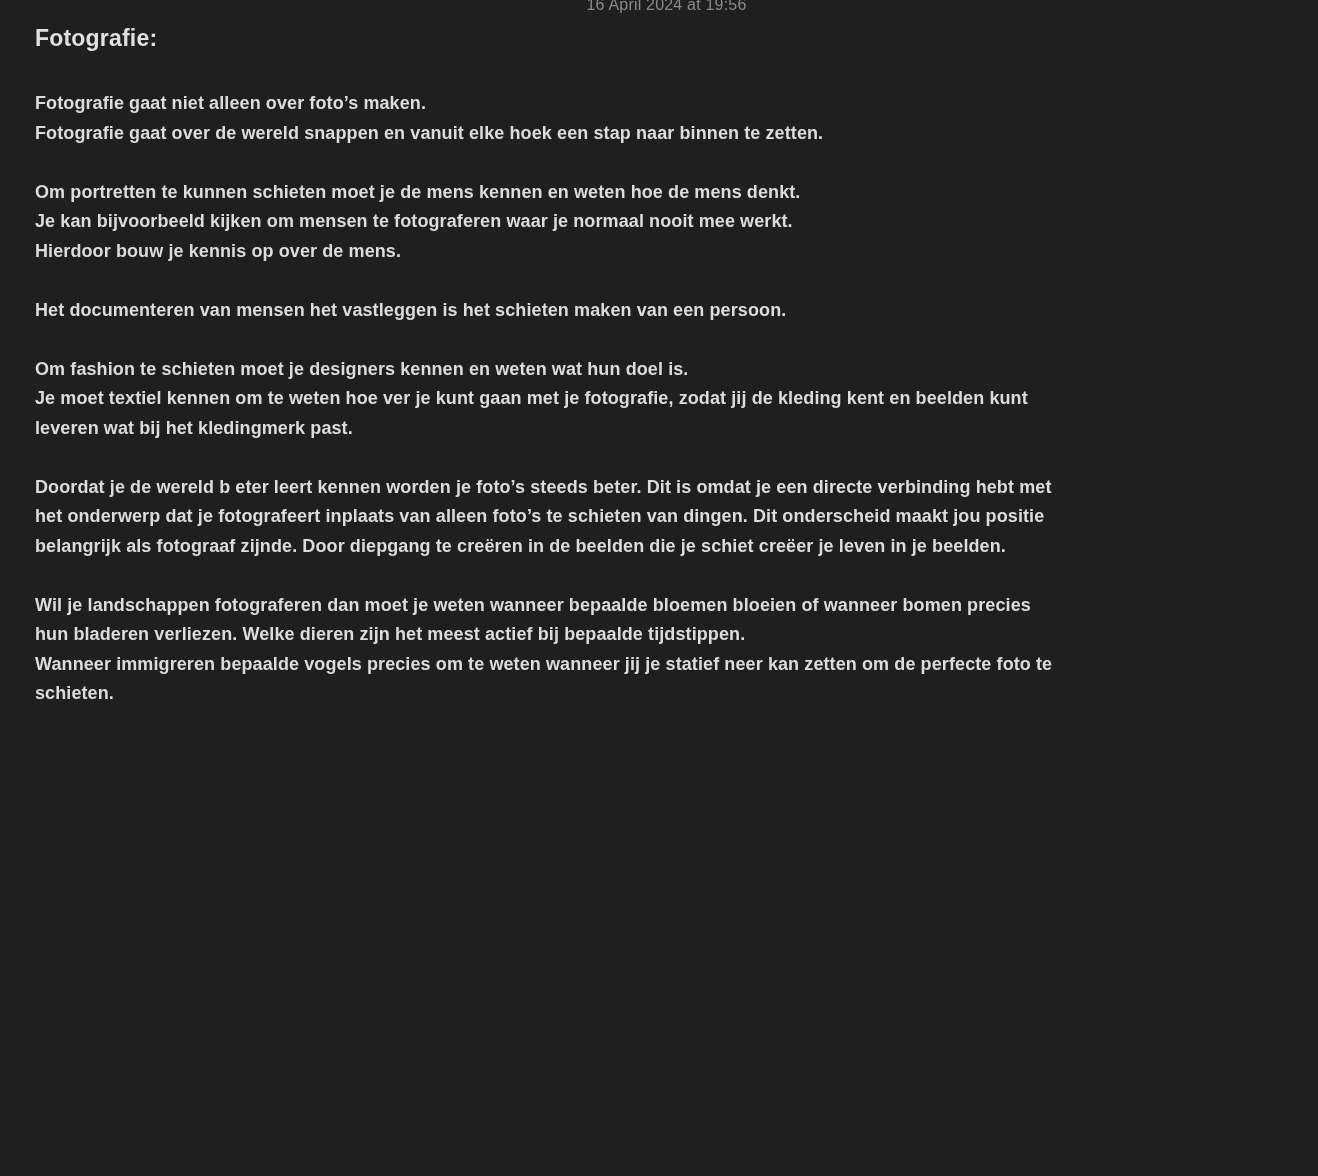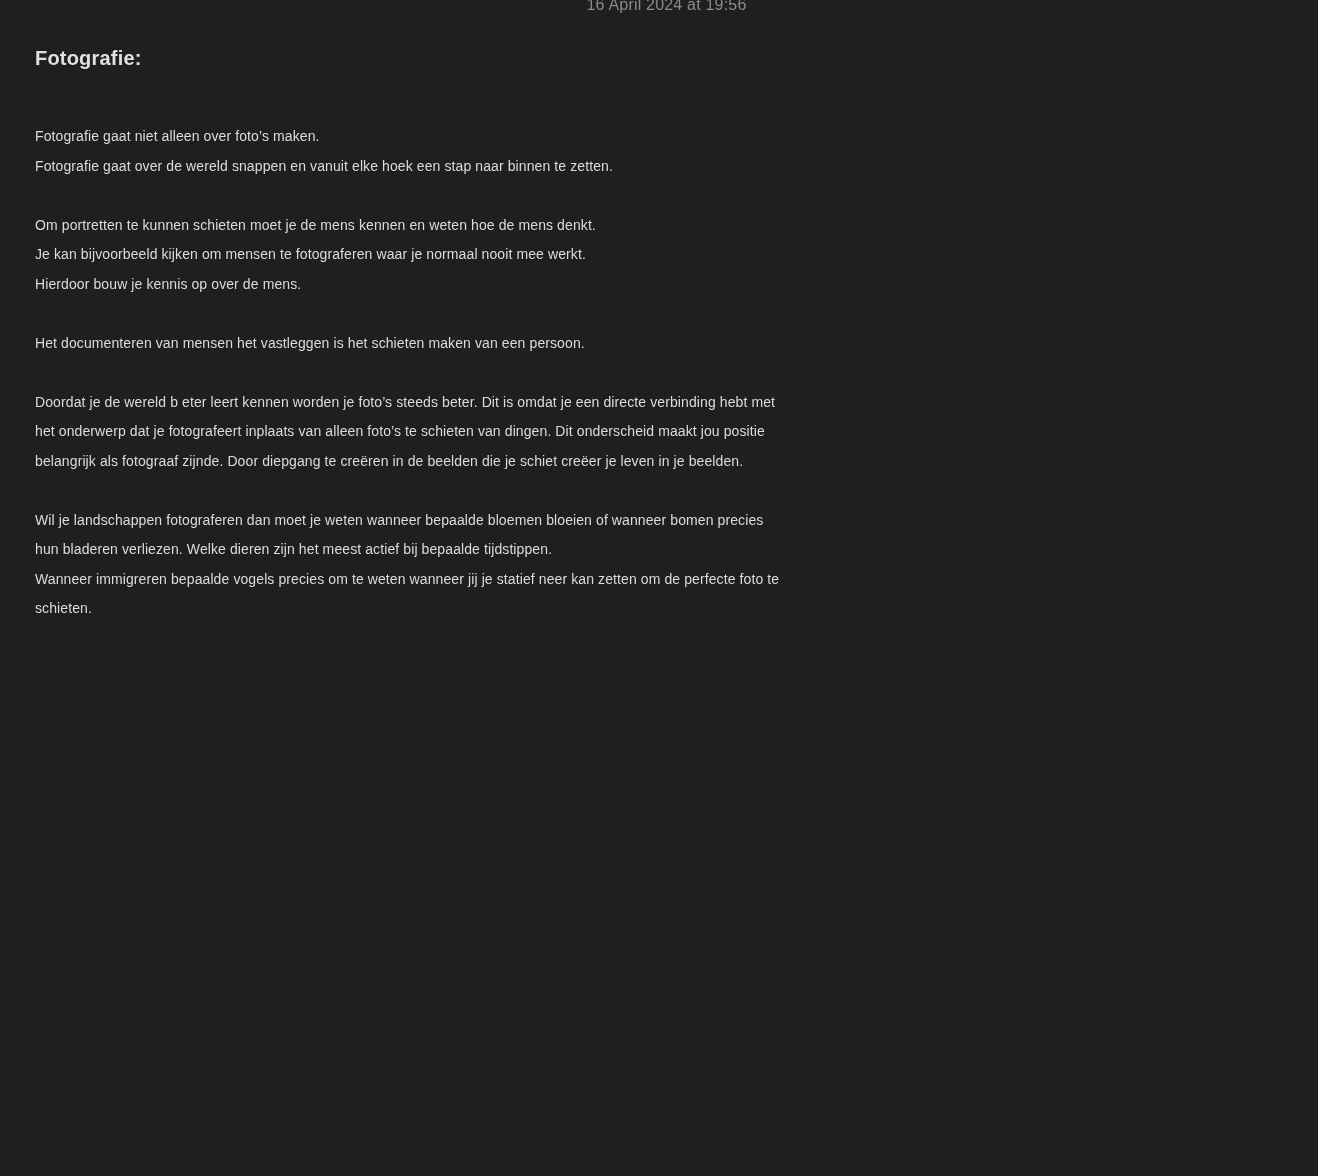--- a/index.html
+++ b/index.html
@@ -22,32 +22,33 @@
   .timestamp {
     margin-top: -5px;
     text-align: center;
     font-size: 16px;
     line-height: 19px;
     letter-spacing: 0.2px;
     color: var(--timestamp-color, #8a8a8e);
     user-select: none;
   }
   .title {
-    margin-top: 24px;
-    font-size: 20px;
+    margin-top: 4px;
+    font-size: 23px;
     line-height: 40px;
     font-weight: bold;
     letter-spacing: 0.2px;
     color: var(--title-color, #e0e0e0);
   }
   .body {
-    margin-top: 44px;
-    font-size: 14px;
+    margin-top: 31px;
+    font-size: 18px;
     line-height: 29.5px;
     letter-spacing: 0.1px;
+    font-weight: bold;
   }
   .para {
     margin-bottom: 29.5px; 
   }
   .para:last-child { margin-bottom: 0; }
   .caret {
     display: inline-block;
     width: 3px;
     height: 26px;
     margin-left: 3px;
@@ -60,17 +61,18 @@
 <body>
 
 <div class="note">
   <div class="timestamp">16 April 2024 at 19:56</div>
   <div>
     <h1 class="title">Fotografie:</h1>
     <div class="body">
         <div class="para">Fotografie gaat niet alleen over foto’s maken.<br>Fotografie gaat over de wereld snappen en vanuit elke hoek een stap naar binnen te zetten.</div>
         <div class="para">Om portretten te kunnen schieten moet je de mens kennen en weten hoe de mens denkt.<br>Je kan bijvoorbeeld kijken om mensen te fotograferen waar je normaal nooit mee werkt.<br>Hierdoor bouw je kennis op over de mens.</div>
         <div class="para">Het documenteren van mensen het vastleggen is het schieten maken van een persoon.</div>
+        <div class="para">Om fashion te schieten moet je designers kennen en weten wat hun doel is.<br>Je moet textiel kennen om te weten hoe ver je kunt gaan met je fotografie, zodat jij de kleding kent en beelden kunt<br>leveren wat bij het kledingmerk past.</div>
         <div class="para">Doordat je de wereld b eter leert kennen worden je foto’s steeds beter. Dit is omdat je een directe verbinding hebt met<br>het onderwerp dat je fotografeert inplaats van alleen foto’s te schieten van dingen. Dit onderscheid maakt jou positie<br>belangrijk als fotograaf zijnde. Door diepgang te creëren in de beelden die je schiet creëer je leven in je beelden.</div>
         <div class="para">Wil je landschappen fotograferen dan moet je weten wanneer bepaalde bloemen bloeien of wanneer bomen precies<br>hun bladeren verliezen. Welke dieren zijn het meest actief bij bepaalde tijdstippen.<br>Wanneer immigreren bepaalde vogels precies om te weten wanneer jij je statief neer kan zetten om de perfecte foto te<br>schieten.</div>
       </div>
   </div>
 </div>
 
 </body></html>

